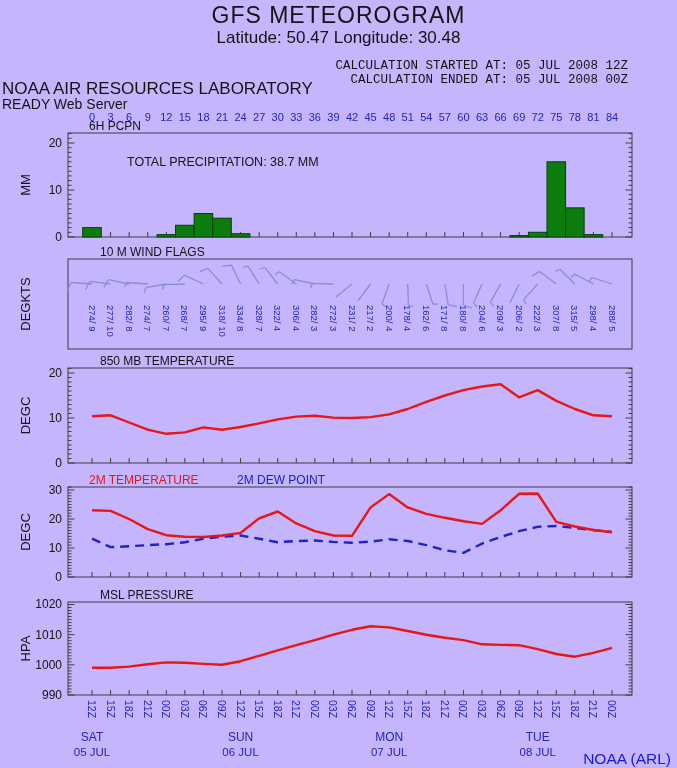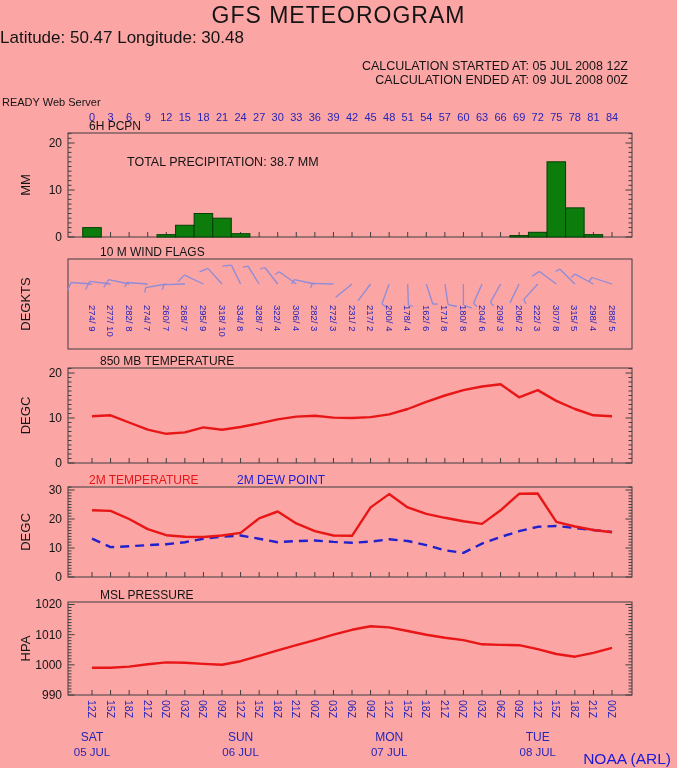--- a/index.html
+++ b/index.html
@@ -1,38 +1,39 @@
 <!DOCTYPE html>
 <html><head>
 <meta charset="utf-8">
 <style>
   html,body{margin:0;padding:0;background:#fff;}
-  .page{position:relative;width:677px;height:768px;background:#fca5a5;overflow:hidden;
+  .page{position:relative;width:677px;height:768px;background:#c4b5fd;overflow:hidden;
         font-family:"Liberation Sans",sans-serif;color:#141414;}
   .title{position:absolute;top:2px;left:0;width:100%;text-align:center;
          font-size:23px;letter-spacing:1px;}
-  .subtitle{position:absolute;top:28px;left:0;width:100%;font-size:17px;}
+  .subtitle{position:absolute;top:28px;left:0;width:100%;text-align:center;font-size:17px;}
   .info-left{position:absolute;top:63px;left:55px;font-size:12.5px;}
-  .info-right{position:absolute;top:60px;right:49px;font-size:12.5px;text-align:right;line-height:13.5px;}
+  .info-right{position:absolute;top:60px;right:49px;font-size:12.5px;text-align:right;line-height:13.5px;font-family:Liberation Mono, monospace;}
   .org{position:absolute;top:79px;left:2px;font-size:17px;}
-  .server{position:absolute;top:96px;left:2px;font-size:11px;}
+  .server{position:absolute;top:96px;left:2px;font-size:14px;}
   .credit{position:absolute;top:742px;right:6px;font-size:15.5px;color:#1a1ad6;margin-top:8px;}
   svg text{font-family:"Liberation Sans",sans-serif;}
   #meteogram{position:absolute;top:0;left:0;}
 </style>
 </head>
 <body>
 
 <div class="page">
   <div class="title">GFS METEOROGRAM</div>
   <div class="subtitle">Latitude: 50.47 Longitude:  30.48</div>
   <div class="info-right">
     <div>CALCULATION STARTED AT: 05 JUL 2008 12Z</div>
-    <div>CALCULATION ENDED AT: 09 JUL 2008 00Z</div>
+    <div>CALCULATION ENDED AT: 05 JUL 2008 00Z</div>
   </div>
+  <div class="org">NOAA AIR RESOURCES LABORATORY</div>
   <div class="server">READY Web Server</div>
 
   <svg id="meteogram" width="677" height="768" viewBox="0 0 677 768">
       <g fill="#2525b8" font-size="11px" text-anchor="middle">
         <text x="92" y="121">0</text>
         <text x="110.57142857142857" y="121">3</text>
         <text x="129.14285714285714" y="121">6</text>
         <text x="147.71428571428572" y="121">9</text>
         <text x="166.28571428571428" y="121">12</text>
         <text x="184.85714285714286" y="121">15</text>

